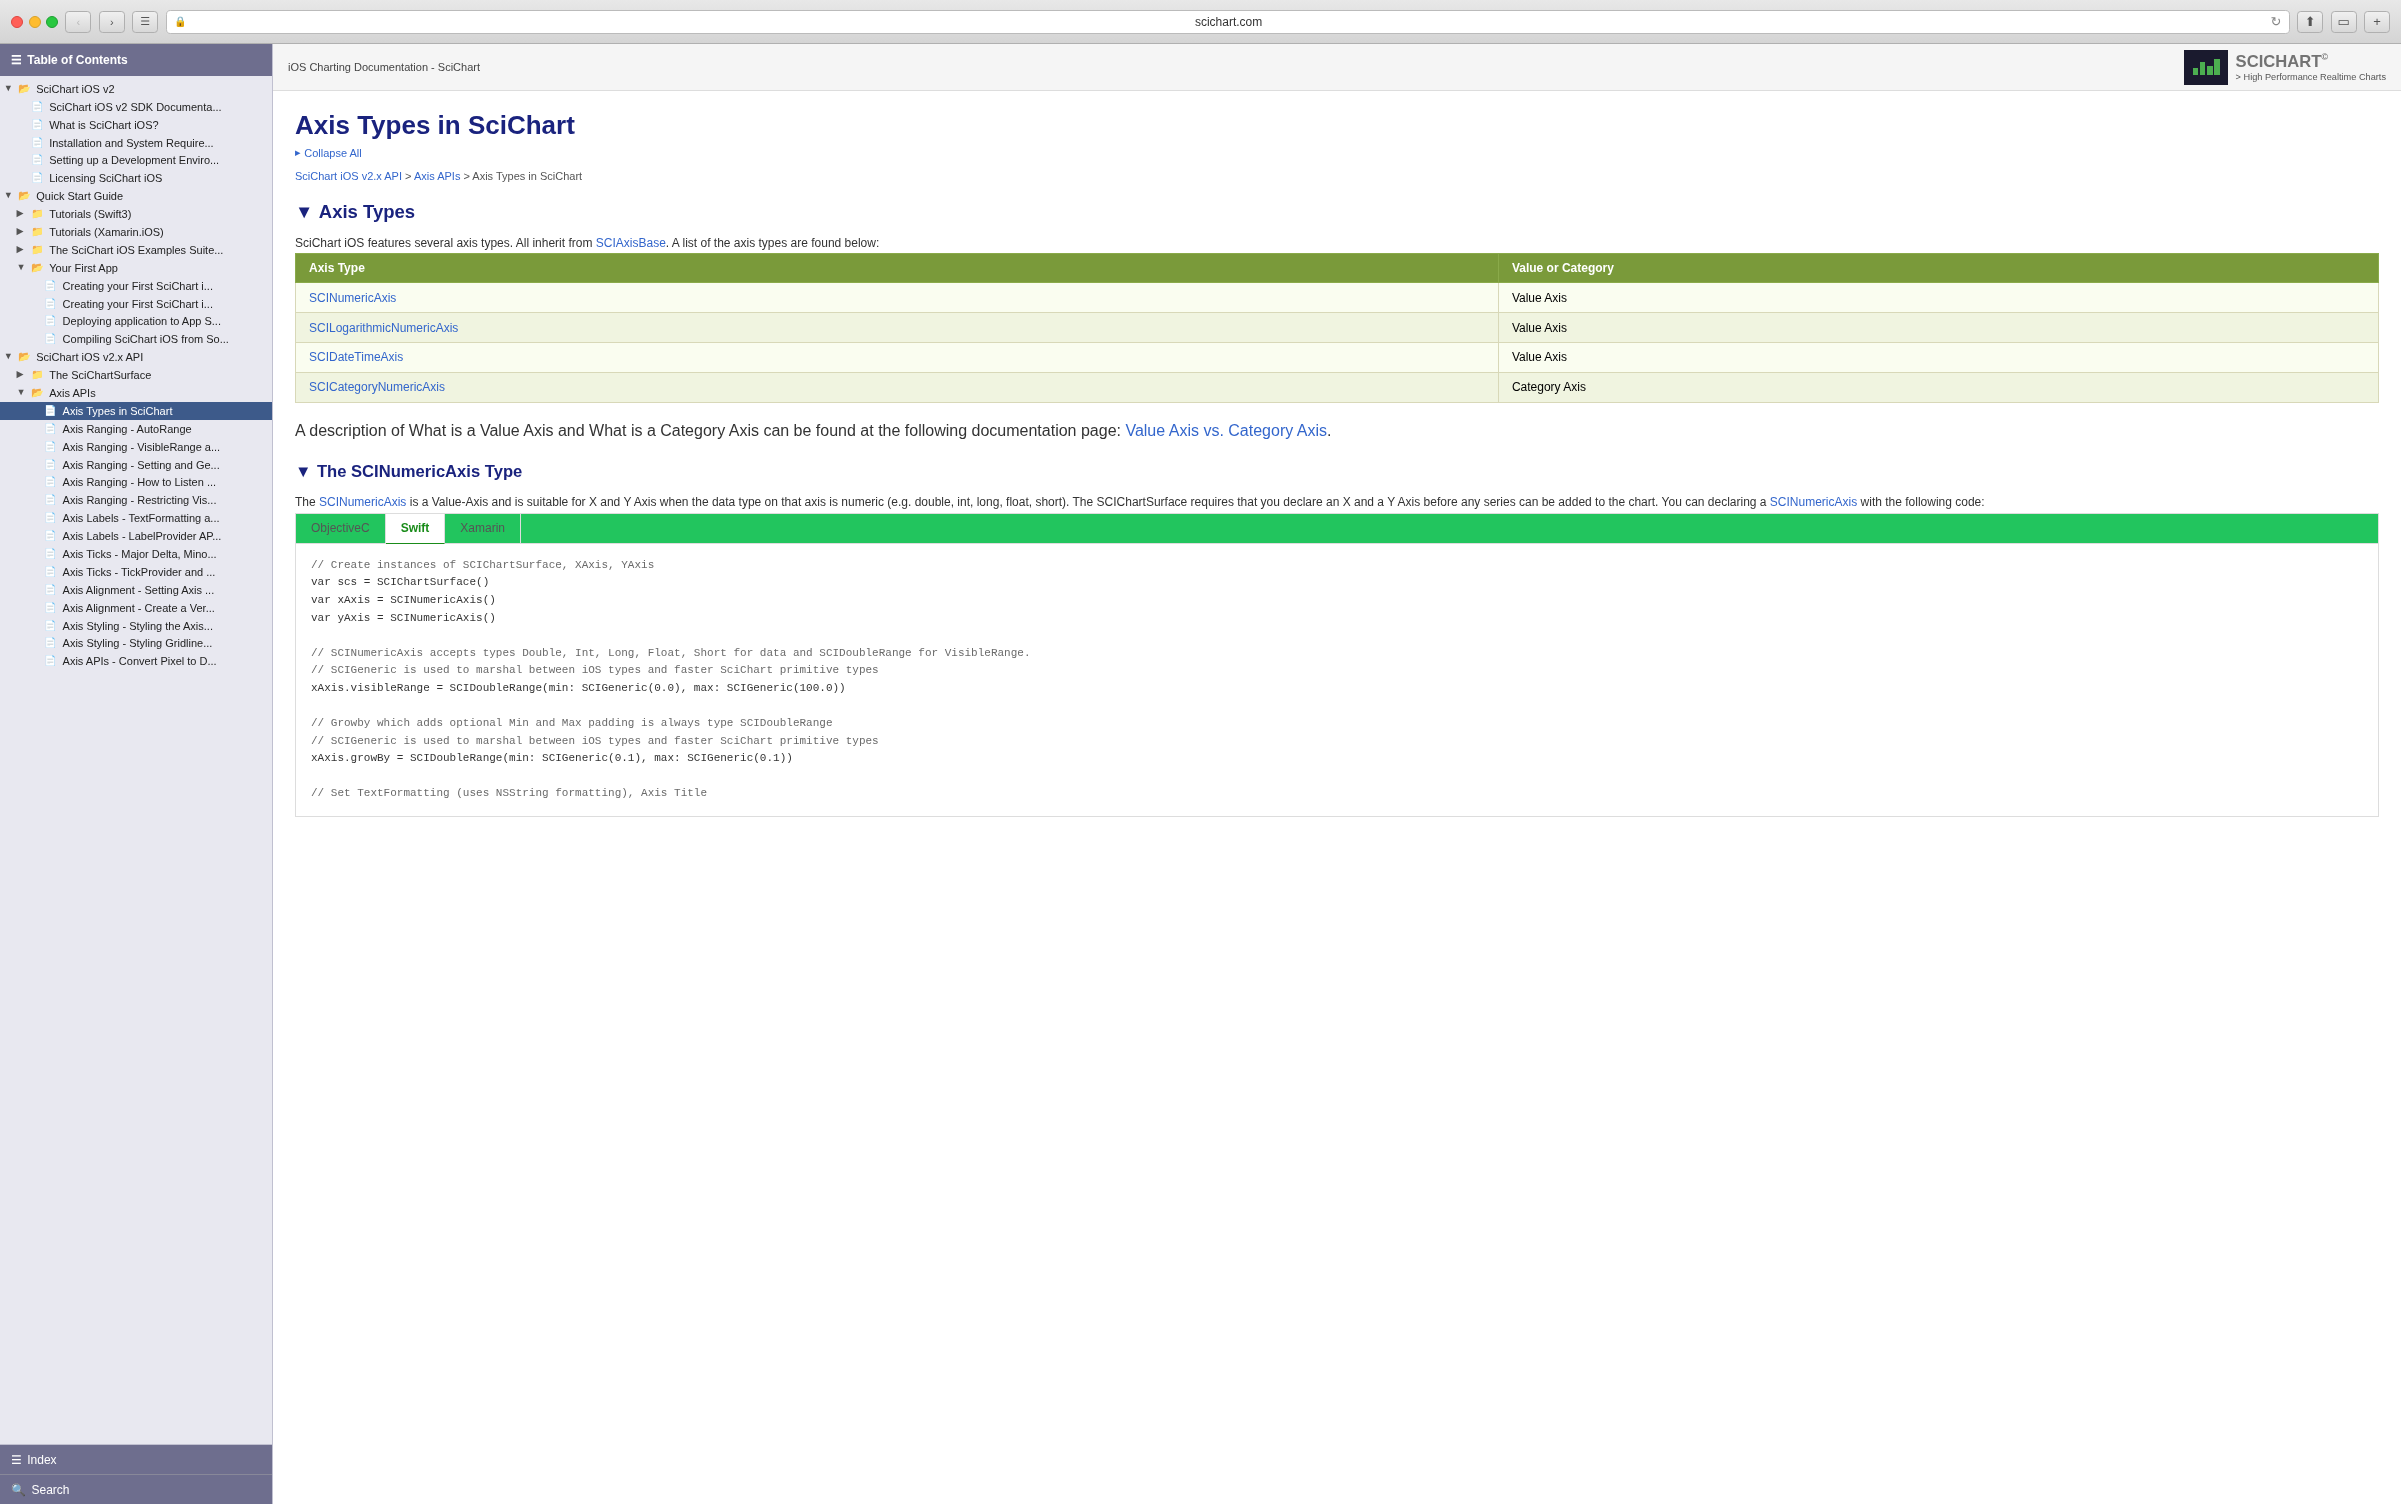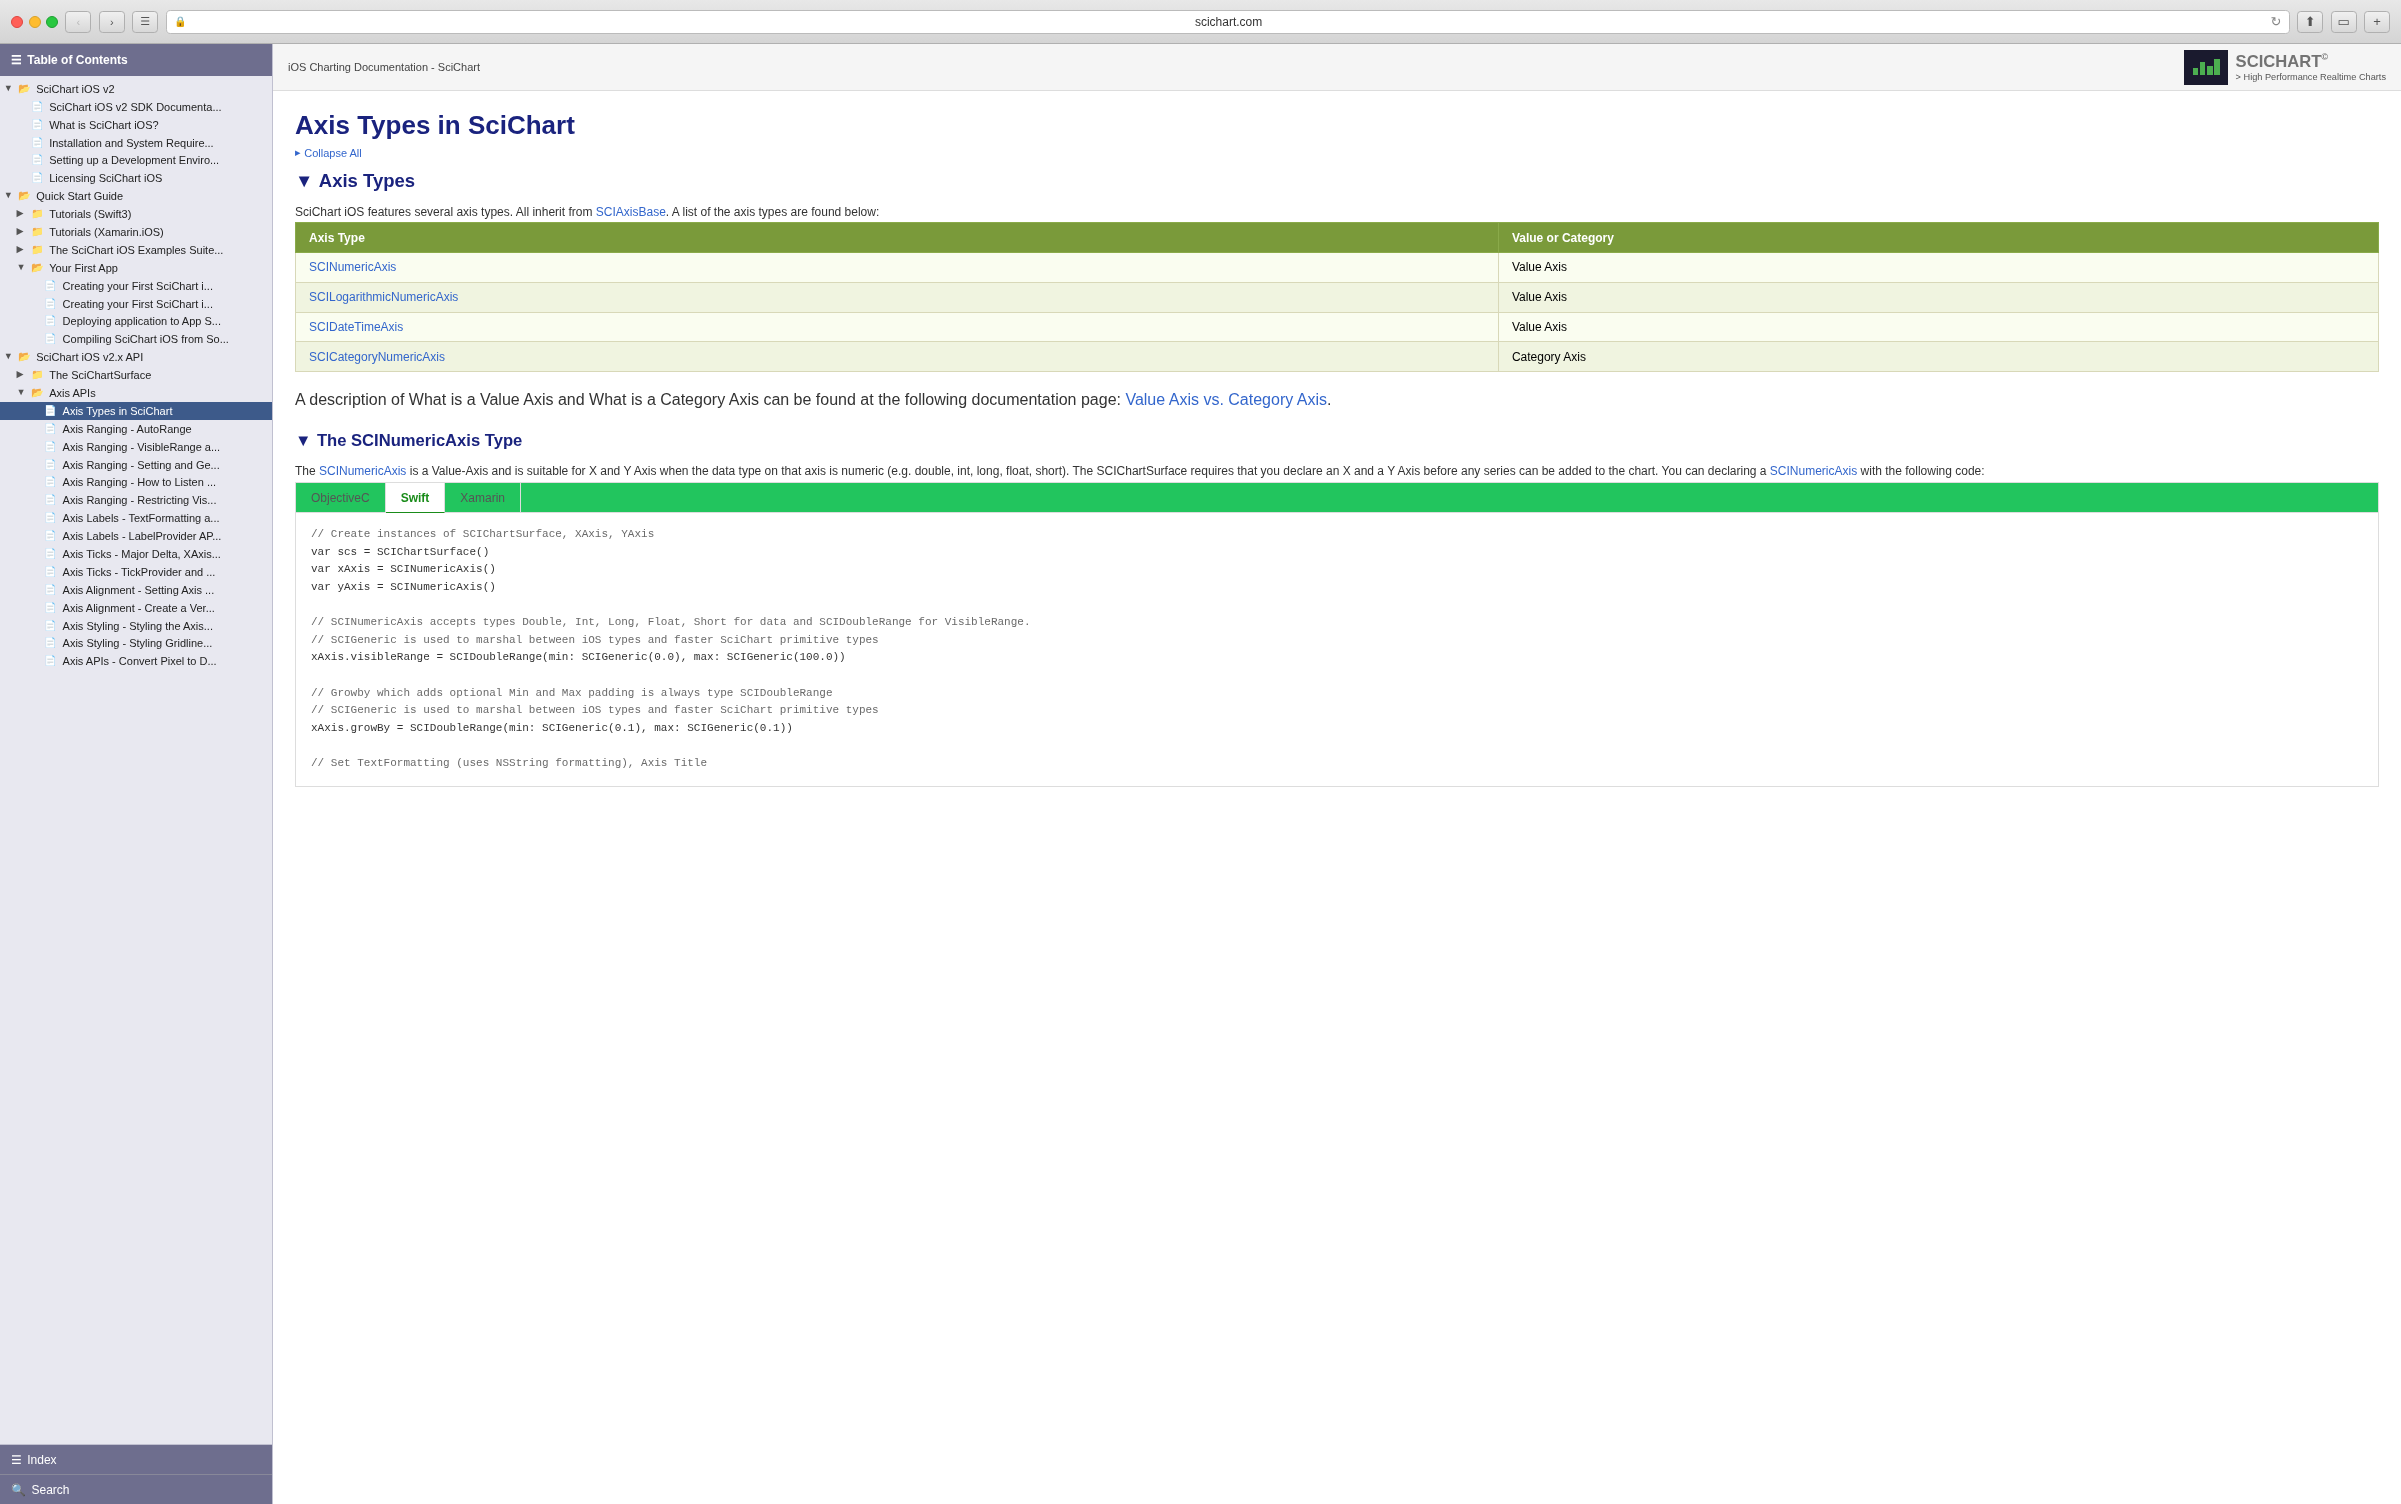--- a/index.html
+++ b/index.html
@@ -253,21 +253,21 @@
           <span class="item-label">Axis Labels - TextFormatting a...</span>
         </div>
         <div class="tree-item" style="padding-left: 30px;">
           <span class="expand-arrow"></span>
           <span class="item-icon">📄</span>
           <span class="item-label">Axis Labels - LabelProvider AP...</span>
         </div>
         <div class="tree-item" style="padding-left: 30px;">
           <span class="expand-arrow"></span>
           <span class="item-icon">📄</span>
-          <span class="item-label">Axis Ticks - Major Delta, XAxis...</span>
+          <span class="item-label">Axis Ticks - Major Delta, Mino...</span>
         </div>
         <div class="tree-item" style="padding-left: 30px;">
           <span class="expand-arrow"></span>
           <span class="item-icon">📄</span>
           <span class="item-label">Axis Ticks - TickProvider and ...</span>
         </div>
         <div class="tree-item" style="padding-left: 30px;">
           <span class="expand-arrow"></span>
           <span class="item-icon">📄</span>
           <span class="item-label">Axis Alignment - Setting Axis ...</span>
@@ -326,20 +326,23 @@
         </div>
       </div>
     </div>
 
     <div class="content-body">
 
       <h1 class="page-title">Axis Types in SciChart</h1>
       <div class="collapse-all">
         <span>▸</span>
         <span>Collapse All</span>
+      </div>
+      <div class="breadcrumb-main">
+        <a href="#">SciChart iOS v2.x API</a> &gt; <a href="#">Axis APIs</a> &gt; <span>Axis Types in SciChart</span>
       </div>
 
       <h2 class="section-title">
         <span style="color:#1a237e;">▼</span>
         <span>Axis Types</span>
       </h2>
 
       <p class="intro-text">
         <span>SciChart iOS features several axis types. All inherit from </span><a href="#">SCIAxisBase</a><span>. A list of the axis types are found below:</span>
       </p>

